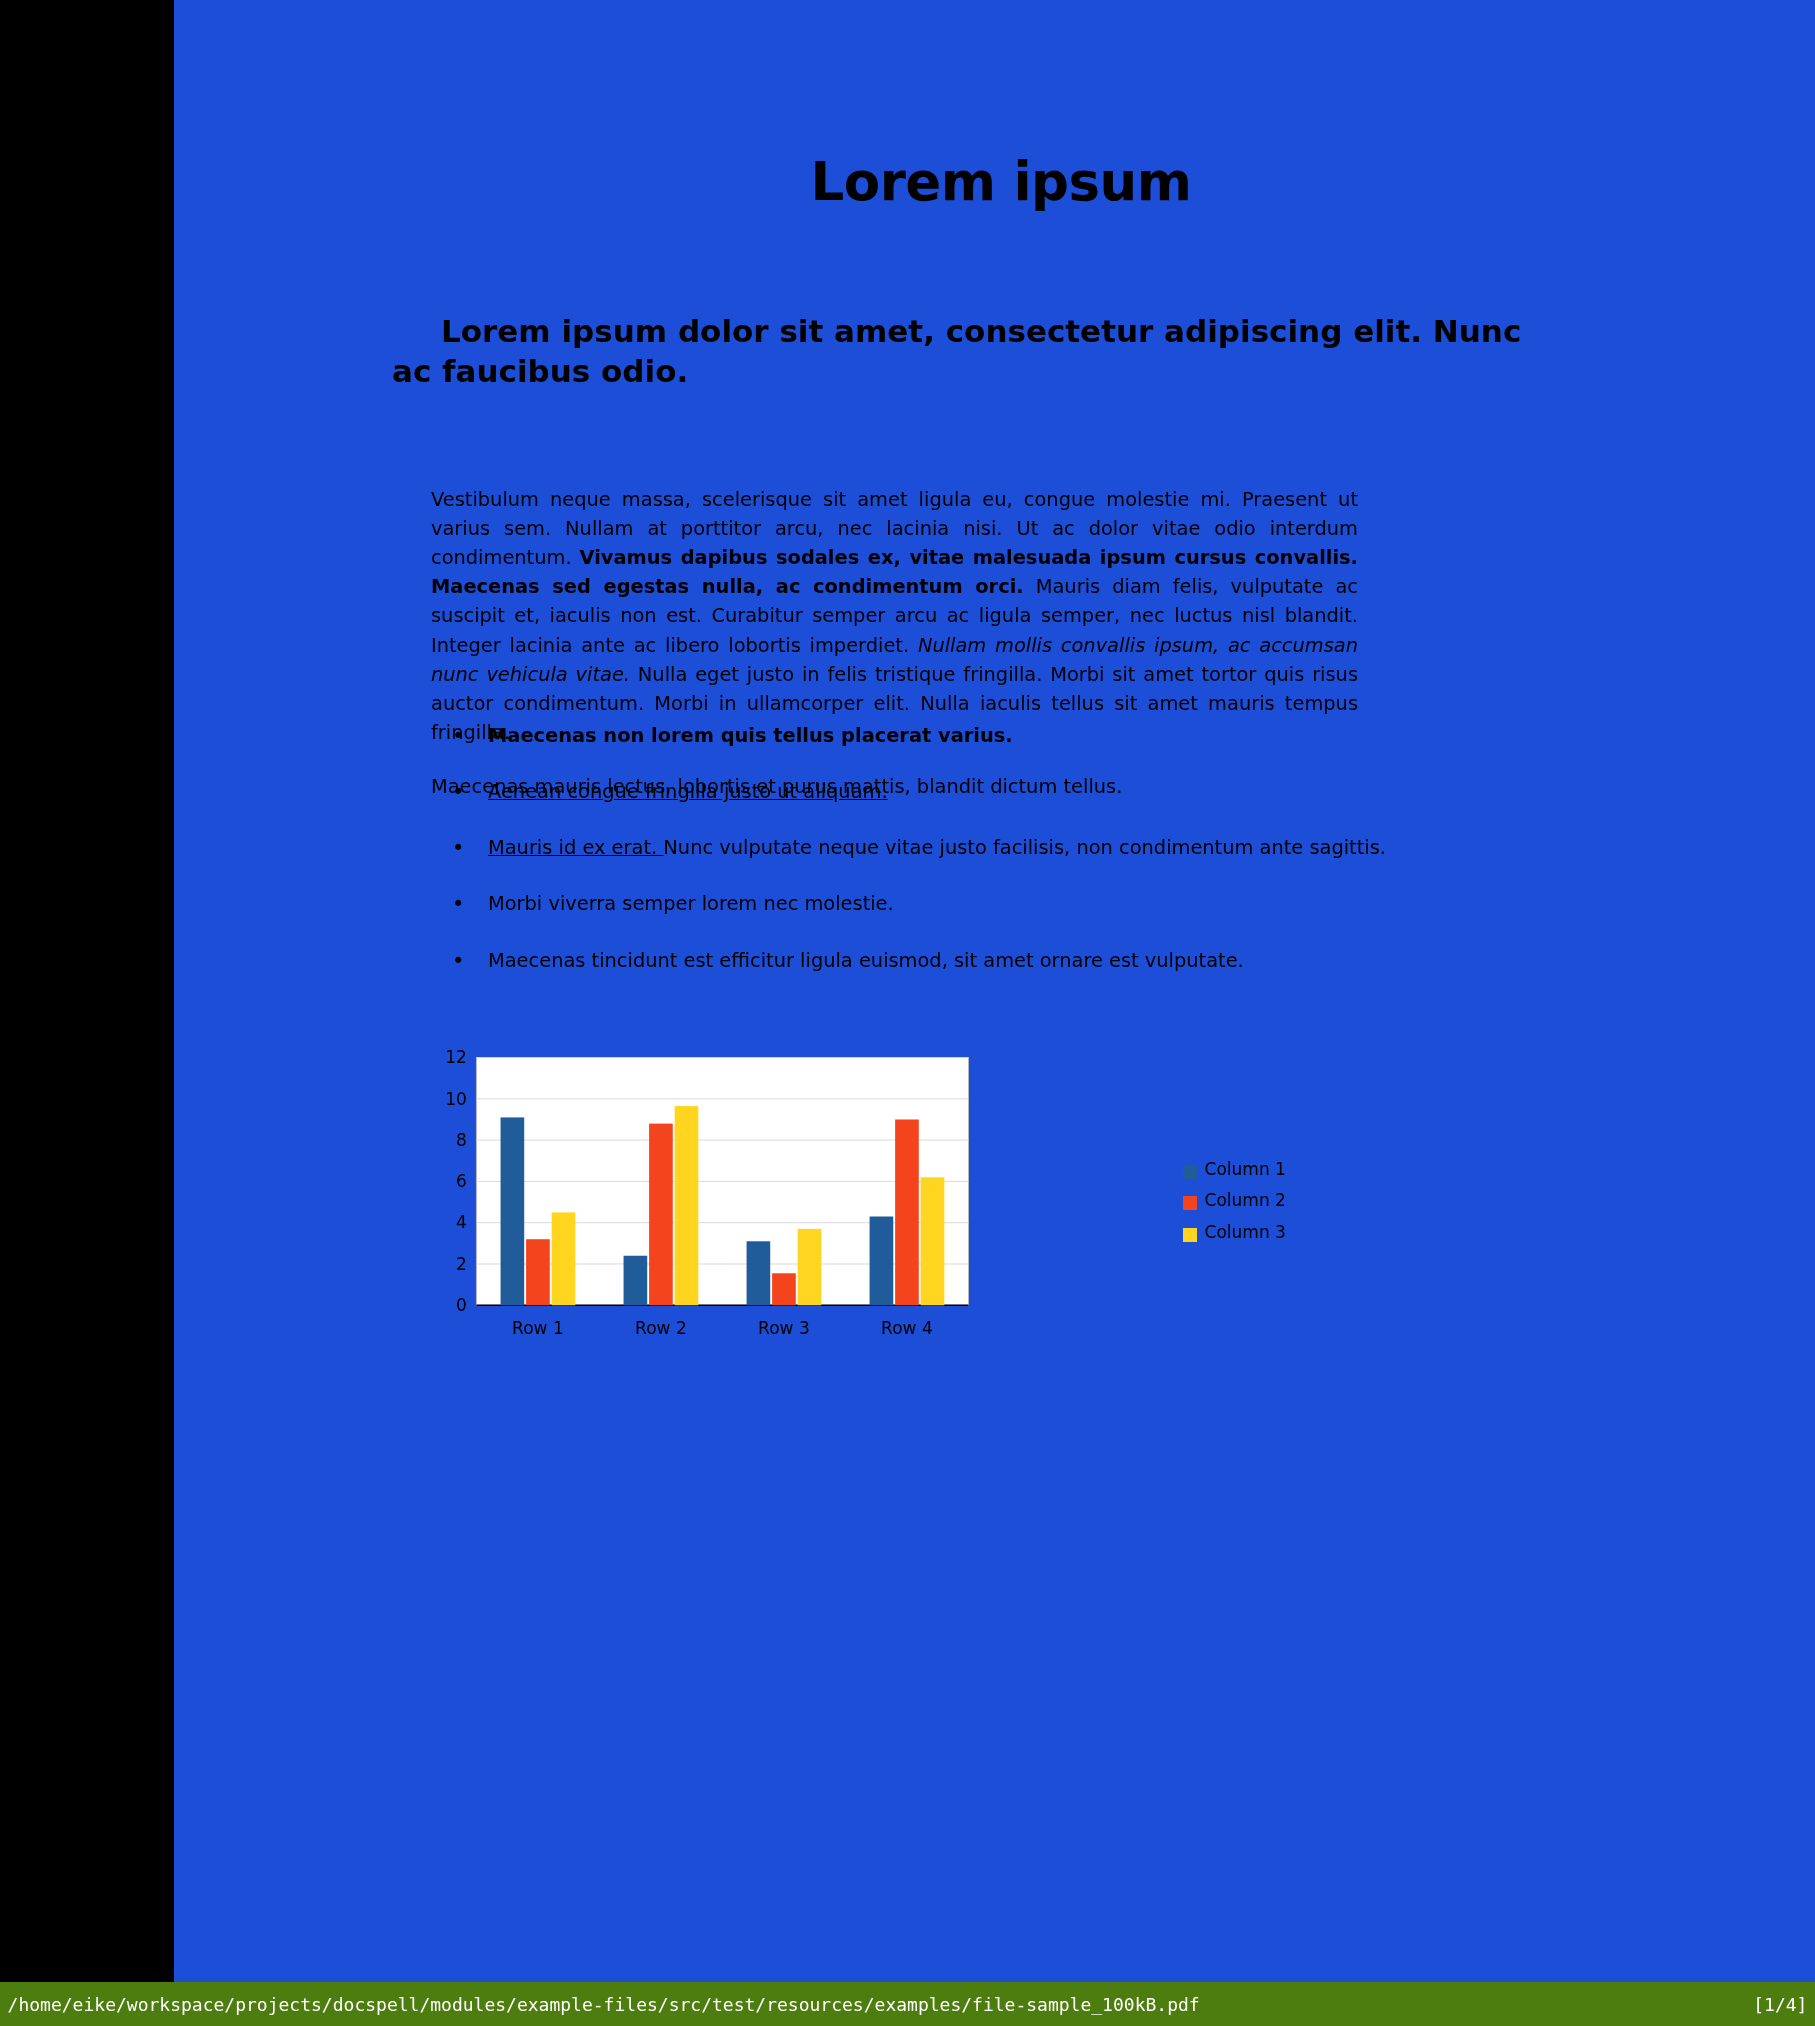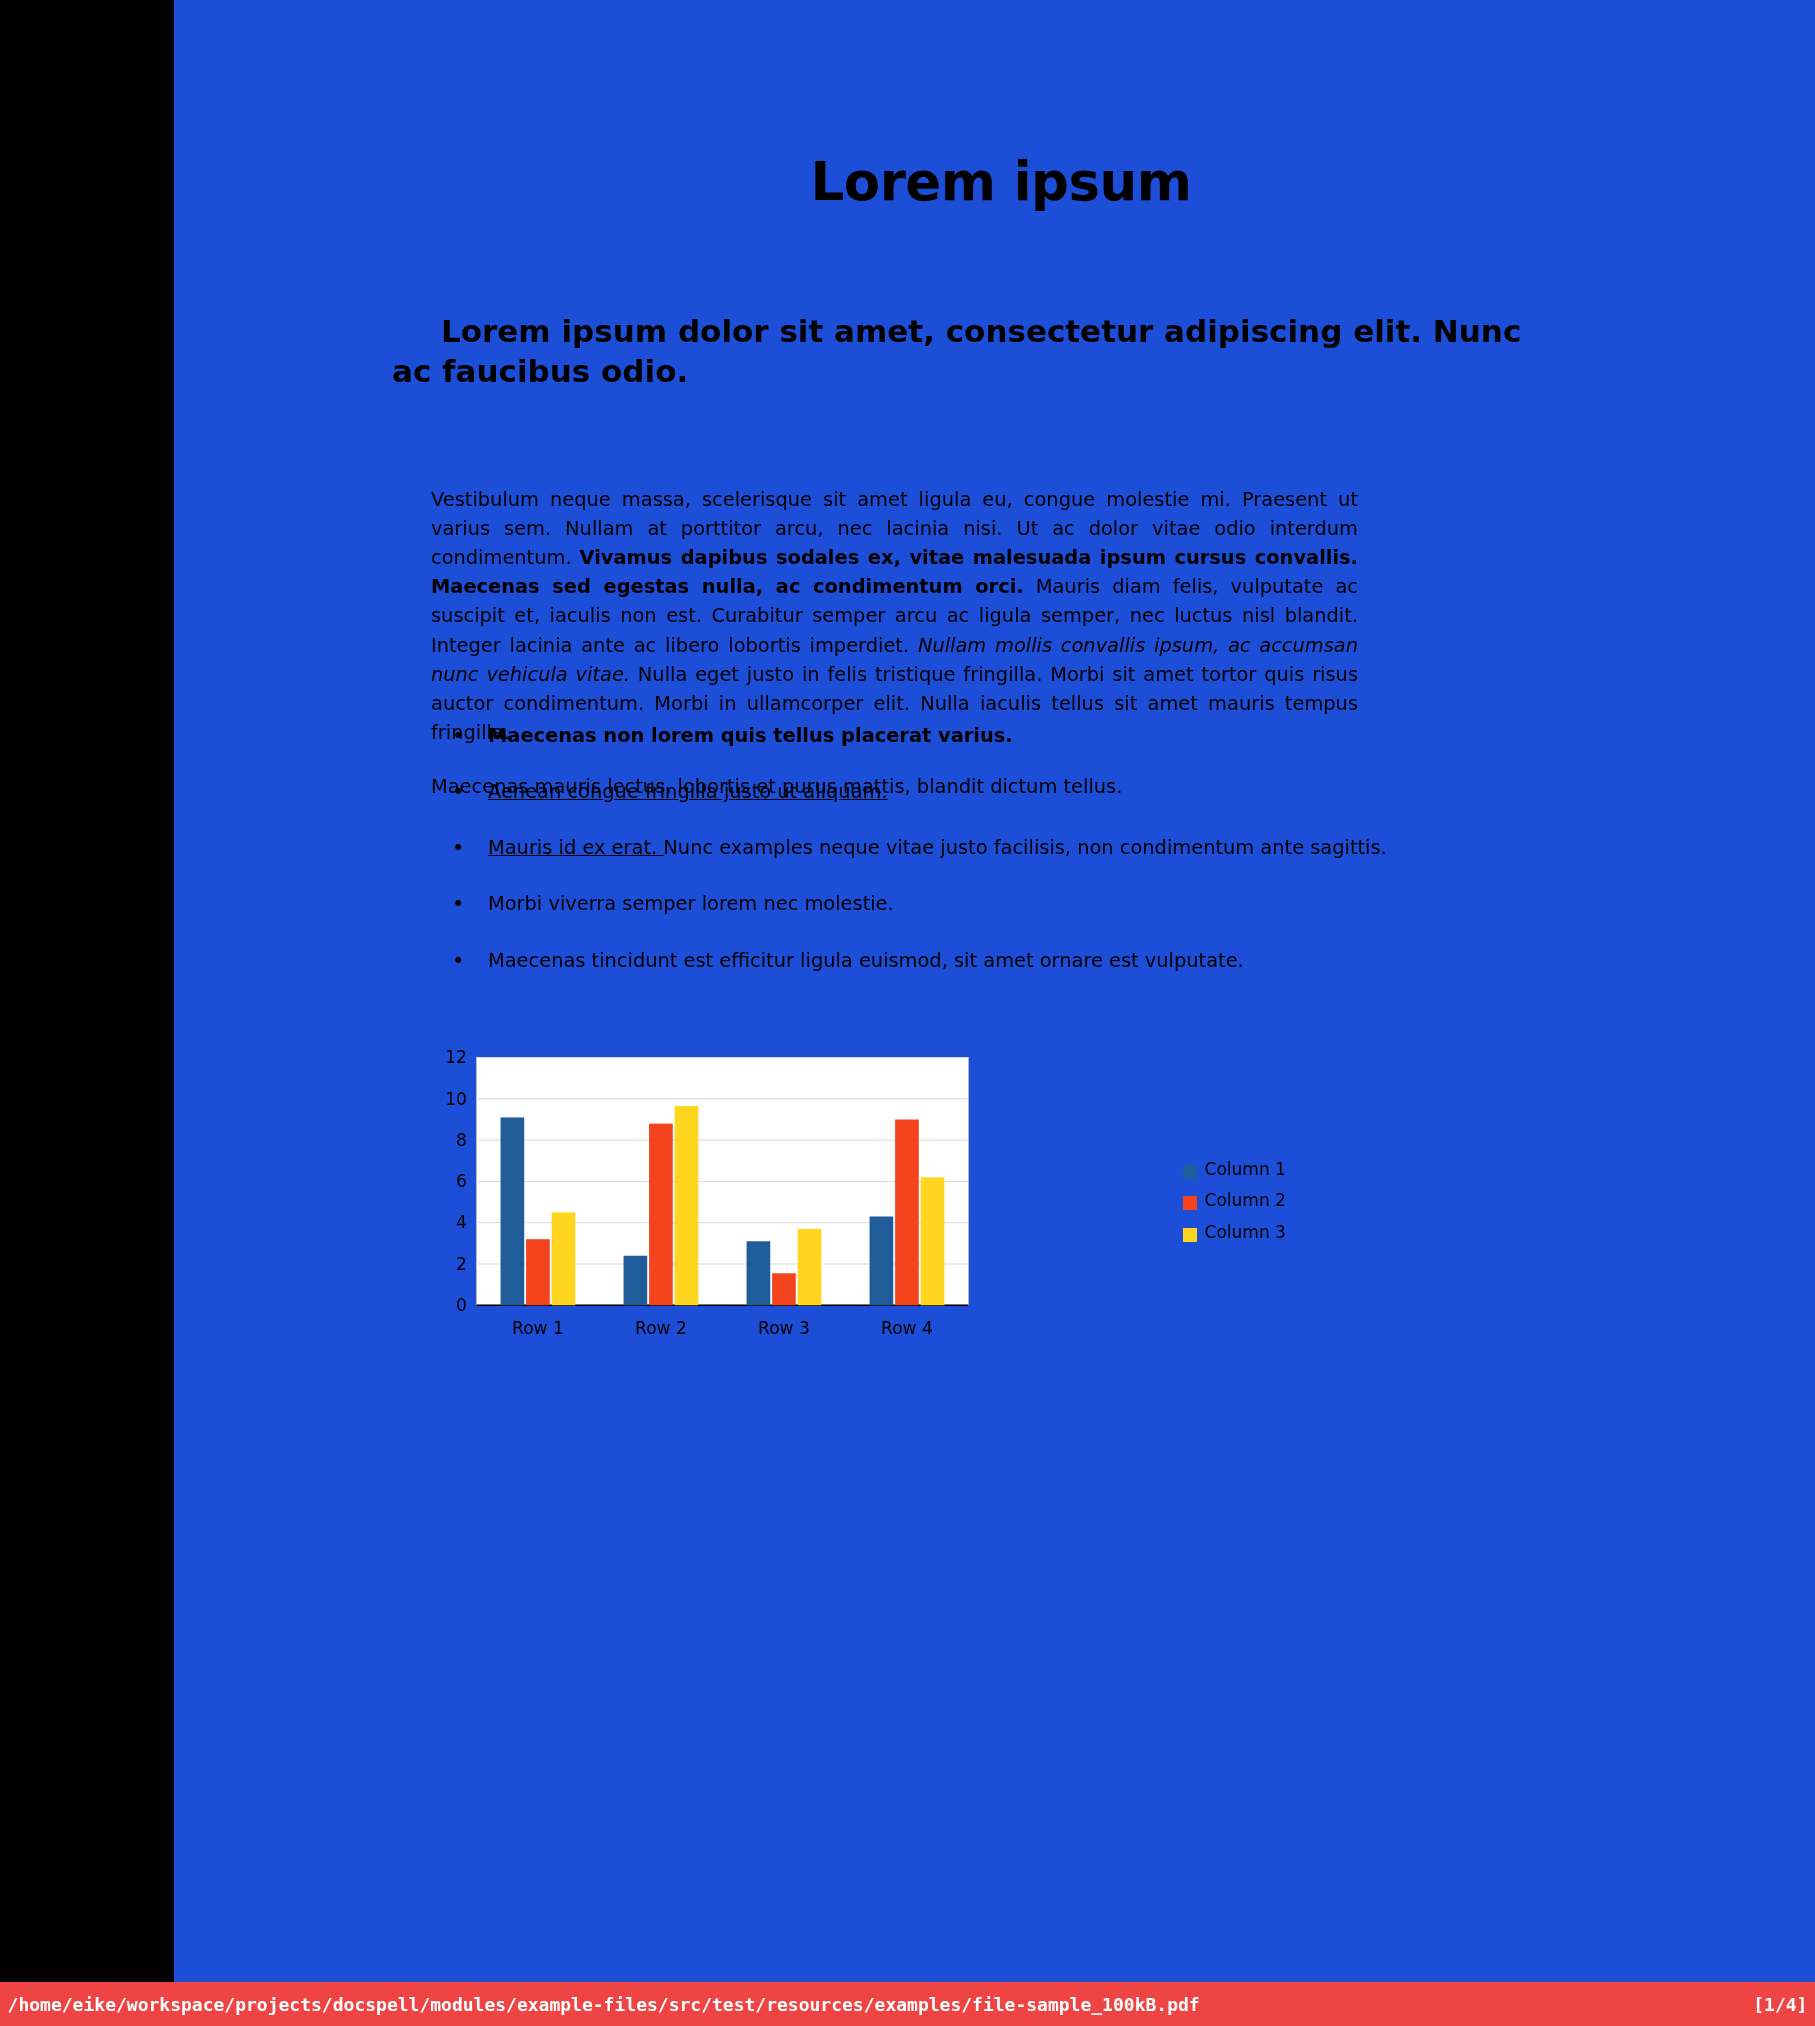--- a/index.html
+++ b/index.html
@@ -141,30 +141,29 @@
     display: inline-block;
   }
 
   
   #status-bar {
     position: absolute;
     left: 0;
     bottom: 0;
     width: 1815px;
     height: 44px;
-    background: #ef4444;
+    background: #4d7c0f;
     color: #ffffff;
     font-family: "DejaVu Sans Mono", monospace;
     font-size: 18px;
     display: flex;
     align-items: center;
     justify-content: space-between;
     padding: 0 7.6px;
     box-sizing: border-box;
-    font-weight: bold;
   }
   #status-path { white-space: nowrap; overflow: hidden; }
   #status-page { white-space: nowrap; }
 </style>
 </head>
 <body>
 
 <div id="viewer">
 
   <div id="page">
@@ -175,21 +174,21 @@
       <div class="doc-subtitle">Lorem ipsum dolor sit amet, consectetur adipiscing elit. Nunc ac faucibus odio.</div>
 
       <div class="body-block">
         <p><span>Vestibulum neque massa, scelerisque sit amet ligula eu, congue molestie mi. Praesent ut varius sem. Nullam at porttitor arcu, nec lacinia nisi. Ut ac dolor vitae odio interdum condimentum. </span><b>Vivamus dapibus sodales ex, vitae malesuada ipsum cursus convallis. Maecenas sed egestas nulla, ac condimentum orci.</b><span> Mauris diam felis, vulputate ac suscipit et, iaculis non est. Curabitur semper arcu ac ligula semper, nec luctus nisl blandit. Integer lacinia ante ac libero lobortis imperdiet. </span><i>Nullam mollis convallis ipsum, ac accumsan nunc vehicula vitae.</i><span> Nulla eget justo in felis tristique fringilla. Morbi sit amet tortor quis risus auctor condimentum. Morbi in ullamcorper elit. Nulla iaculis tellus sit amet mauris tempus fringilla.</span></p>
         <p>Maecenas mauris lectus, lobortis et purus mattis, blandit dictum tellus.</p>
       </div>
 
       <ul class="doc-list">
         <li><span class="li-bold">Maecenas non lorem quis tellus placerat varius.</span></li>
         <li><span class="li-underline">Aenean congue fringilla justo ut aliquam. </span></li>
-        <li><span class="li-underline">Mauris id ex erat. </span><span>Nunc examples neque vitae justo facilisis, non condimentum ante sagittis.</span></li>
+        <li><span class="li-underline">Mauris id ex erat. </span><span>Nunc vulputate neque vitae justo facilisis, non condimentum ante sagittis.</span></li>
         <li><span>Morbi viverra semper lorem nec molestie.</span></li>
         <li><span>Maecenas tincidunt est efficitur ligula euismod, sit amet ornare est vulputate.</span></li>
       </ul>
 
       <div id="chart-figure">
         <svg class="chart-canvas" id="chart-svg" viewBox="0 0 930 330" preserveAspectRatio="none">
             <rect x="48" y="8" width="520" height="262" fill="#ffffff" stroke="#b9b9b9" stroke-width="1"></rect>
             <text x="38" y="276" text-anchor="end" font-family="&quot;DejaVu Sans&quot;, sans-serif" font-size="18" fill="#000000">0</text>
             <line x1="48" y1="226.33333333333334" x2="568" y2="226.33333333333334" stroke="#d8d8d8" stroke-width="1"></line>
             <text x="38" y="232.33333333333334" text-anchor="end" font-family="&quot;DejaVu Sans&quot;, sans-serif" font-size="18" fill="#000000">2</text>

